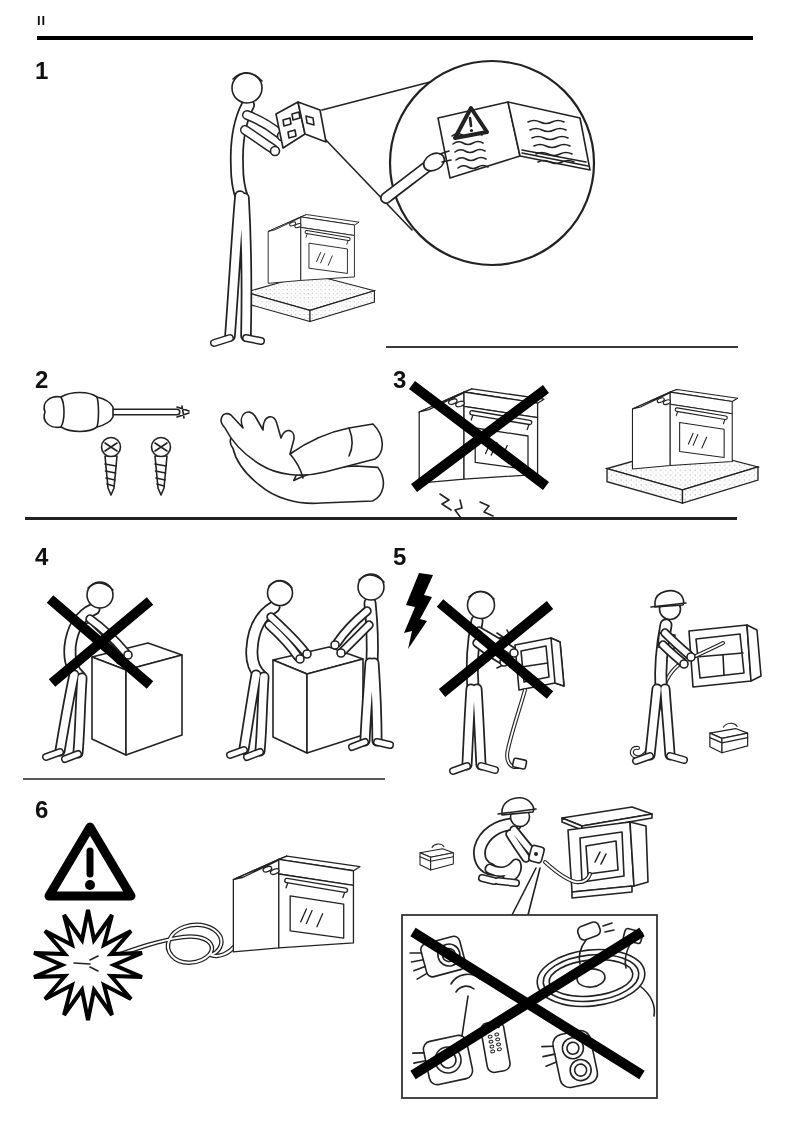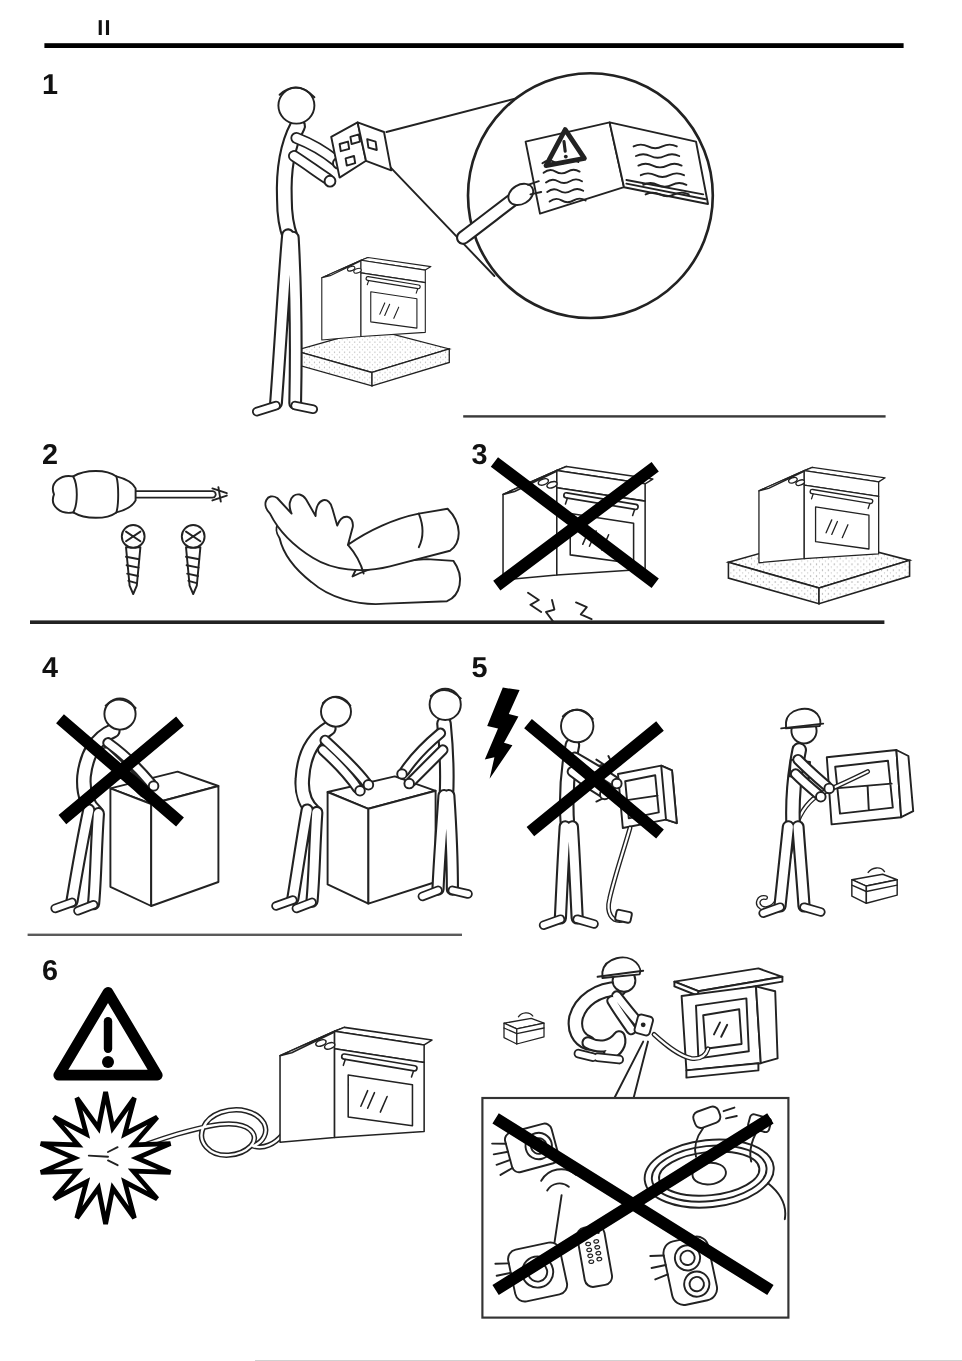--- a/index.html
+++ b/index.html
@@ -1,18 +1,18 @@
 <!DOCTYPE html>
 <html><head>
 <meta charset="utf-8">
 <style>
   html,body{margin:0;padding:0;background:#888;}
   .page{position:relative;width:802px;height:1134px;background:#fff;overflow:hidden;
         font-family:"Liberation Sans",sans-serif;color:#111;}
-  .marker{position:absolute;left:37px;top:13px;font-size:18px;font-weight:700;letter-spacing:1px;margin-left:44px;}
+  .marker{position:absolute;left:37px;top:13px;font-size:13px;font-weight:700;letter-spacing:1px;}
   .num{position:absolute;font-size:24px;font-weight:700;color:#111;}
   .rule{position:absolute;background:#000;}
   svg{position:absolute;overflow:visible;}
   .ln{fill:none;stroke:#222;stroke-width:1.6;stroke-linecap:round;stroke-linejoin:round;}
   .fw{fill:#fff;stroke:#222;stroke-width:1.6;stroke-linejoin:round;}
   .tb{fill:none;stroke:#222;stroke-linecap:round;stroke-linejoin:round;}
   .tw{fill:none;stroke:#fff;stroke-linecap:round;stroke-linejoin:round;}
   .xm{stroke:#000;stroke-width:10;stroke-linecap:butt;}
 </style>
 </head>

